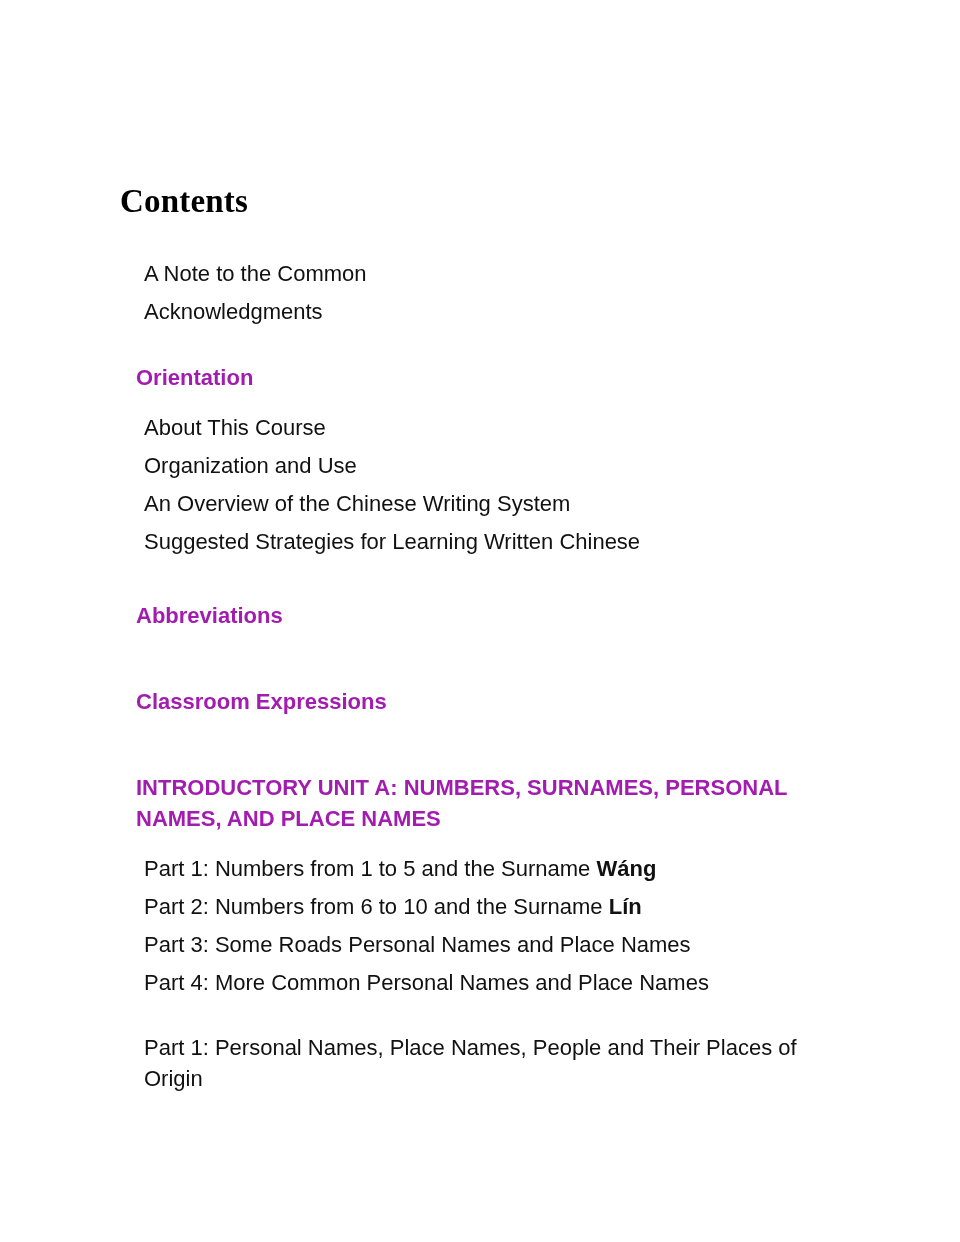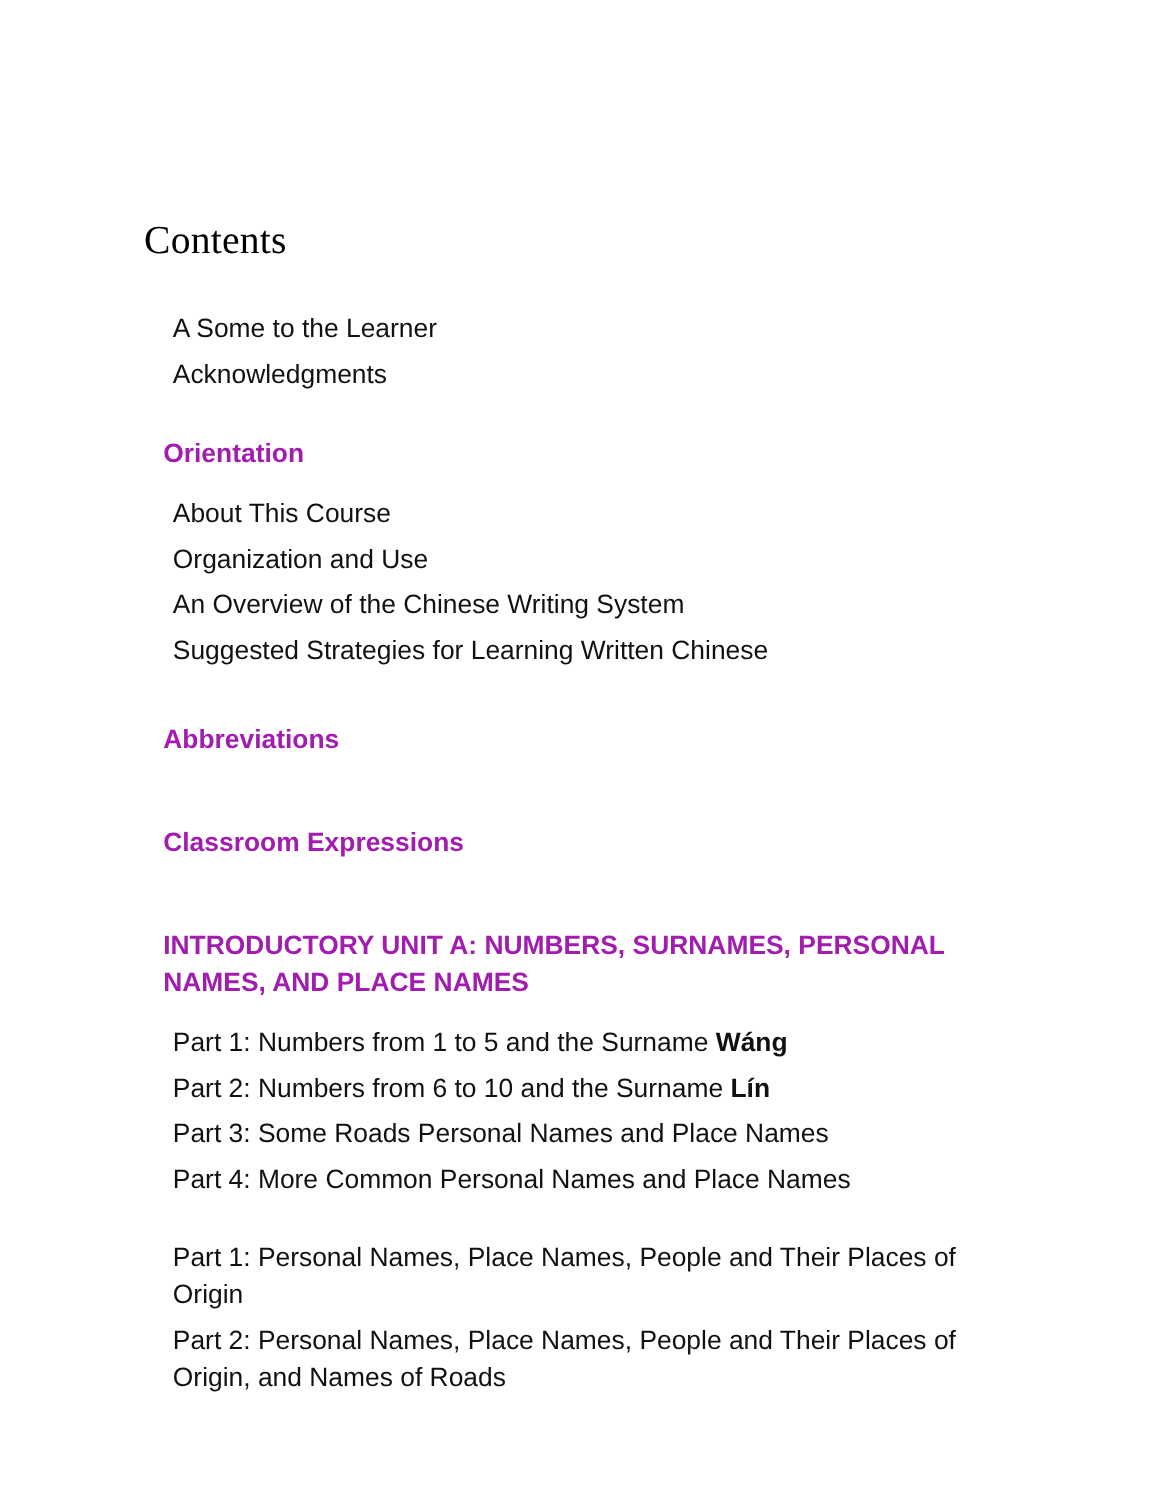--- a/index.html
+++ b/index.html
@@ -25,21 +25,21 @@
     padding: 183px 120px 0 120px;
   }
 
   .toc {
     width: 700px;
   }
 
   
   .contents-title {
     font-family: "Liberation Serif", "DejaVu Serif", serif;
-    font-weight: normal;
+    font-weight: bold;
     font-size: 33px;
     line-height: 36px;
     color: #000000;
     margin: 0 0 36px 0;
     letter-spacing: 0.2px;
   }
 
   
   .group {
     margin: 0;
@@ -87,21 +87,21 @@
 </style>
 </head>
 <body>
 
 <div class="page">
   <div class="toc">
 
     <h1 class="contents-title">Contents</h1>
 
     <div class="group">
-      <div class="entry">A Some to the Learner</div>
+      <div class="entry">A Note to the Common</div>
       <div class="entry">Acknowledgments</div>
     </div>
 
     <div class="gap-sm"></div>
 
     <div class="group">
       <div class="section-heading">Orientation</div>
       <div class="entry">About This Course</div>
       <div class="entry">Organization and Use</div>
       <div class="entry">An Overview of the Chinese Writing System</div>
@@ -137,17 +137,16 @@
 
       <div class="entry">Part 4: More Common Personal Names and Place Names</div>
     </div>
 
     <div class="gap-md"></div>
 
     <div class="group">
 
       <div class="entry wrap">Part 1: Personal Names, Place Names, People and Their Places of Origin</div>
 
-      <div class="entry wrap">Part 2: Personal Names, Place Names, People and Their Places of Origin, and Names of Roads</div>
     </div>
 
   </div>
 </div>
 
 </body></html>

